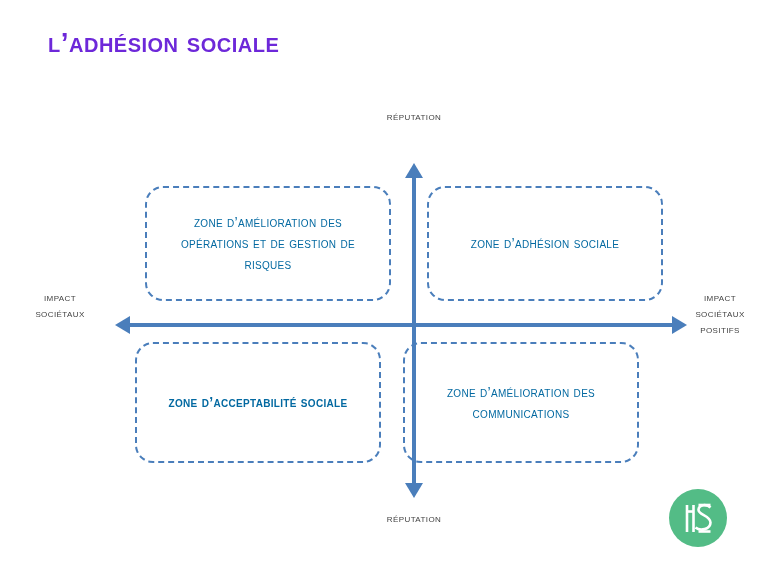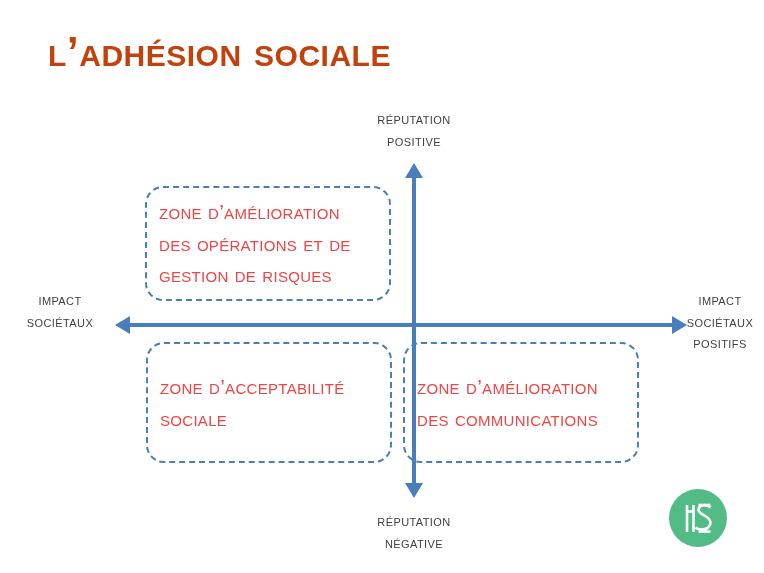--- a/index.html
+++ b/index.html
@@ -16,23 +16,23 @@
     height: 573px;
     background: #ffffff;
     overflow: hidden;
   }
 
   
   #title {
     position: absolute;
     left: 48px;
     top: 27px;
-    font-size: 43px;
+    font-size: 28px;
     font-weight: bold;
-    color: #c2410c;
+    color: #6d28d9;
     letter-spacing: 0.5px;
     font-variant: small-caps;
     text-transform: lowercase;
     white-space: nowrap;
   }
 
   
   .axis-line {
     position: absolute;
     background: #4A7EBB;
@@ -80,21 +80,21 @@
     top: 316px;
     border-top: 9px solid transparent;
     border-bottom: 9px solid transparent;
     border-left: 15px solid #4A7EBB;
   }
 
   
   .axis-label {
     position: absolute;
     color: #3F3F3F;
-    font-size: 16px;
+    font-size: 12px;
     font-variant: small-caps;
     text-transform: lowercase;
     line-height: 1.35;
     letter-spacing: 0.4px;
   }
   #label-top {
     left: 329px;
     top: 108px;
     width: 170px;
     text-align: center;
@@ -123,30 +123,31 @@
     position: absolute;
     border: 2px dashed #4A7EBB;
     border-radius: 18px;
     box-sizing: border-box;
     display: flex;
     align-items: center;
     justify-content: center;
     padding: 6px 12px;
   }
   .zone-text {
-    color: #ef4444;
-    font-size: 21px;
+    color: #0369a1;
+    font-size: 14px;
     font-variant: small-caps;
     text-transform: lowercase;
     line-height: 1.5;
+    text-align: center;
     letter-spacing: 0.3px;
   }
   #zone-top-left     { left: 145px; top: 186px; width: 246px; height: 115px; }
   #zone-top-right    { left: 427px; top: 186px; width: 236px; height: 115px; }
-  #zone-bottom-left  { left: 146px; top: 342px; width: 246px; height: 121px; }
+  #zone-bottom-left  { left: 135px; top: 342px; width: 246px; height: 121px; font-weight: bold; }
   #zone-bottom-right { left: 403px; top: 342px; width: 236px; height: 121px; }
 
   
   #logo-wrap {
     position: absolute;
     left: 669px;
     top: 489px;
     width: 58px;
     height: 58px;
   }
@@ -170,43 +171,44 @@
 
   <div class="axis-line" id="v-axis"></div>
   <div class="axis-line" id="h-axis"></div>
   <div class="arrow-head" id="arrow-up"></div>
   <div class="arrow-head" id="arrow-down"></div>
   <div class="arrow-head" id="arrow-left"></div>
   <div class="arrow-head" id="arrow-right"></div>
 
   <div class="axis-label" id="label-top">
     <div>Réputation</div>
-    <div>positive</div>
   </div>
 
   <div class="axis-label" id="label-bottom">
     <div>Réputation</div>
-    <div>négative</div>
   </div>
 
   <div class="axis-label" id="label-left">
     <div>Impact</div>
     <div>sociétaux</div>
   </div>
 
   <div class="axis-label" id="label-right">
     <div>Impact</div>
     <div>sociétaux</div>
     <div>positifs</div>
   </div>
 
   <div class="zone" id="zone-top-left">
     <div class="zone-text">Zone d’amélioration des opérations et de gestion de risques</div>
   </div>
 
+  <div class="zone" id="zone-top-right">
+    <div class="zone-text">Zone d’adhésion sociale</div>
+  </div>
 
   <div class="zone" id="zone-bottom-left">
     <div class="zone-text">Zone d’acceptabilité sociale</div>
   </div>
 
   <div class="zone" id="zone-bottom-right">
     <div class="zone-text">Zone d’amélioration des communications</div>
   </div>
 
   <div id="logo-wrap">

